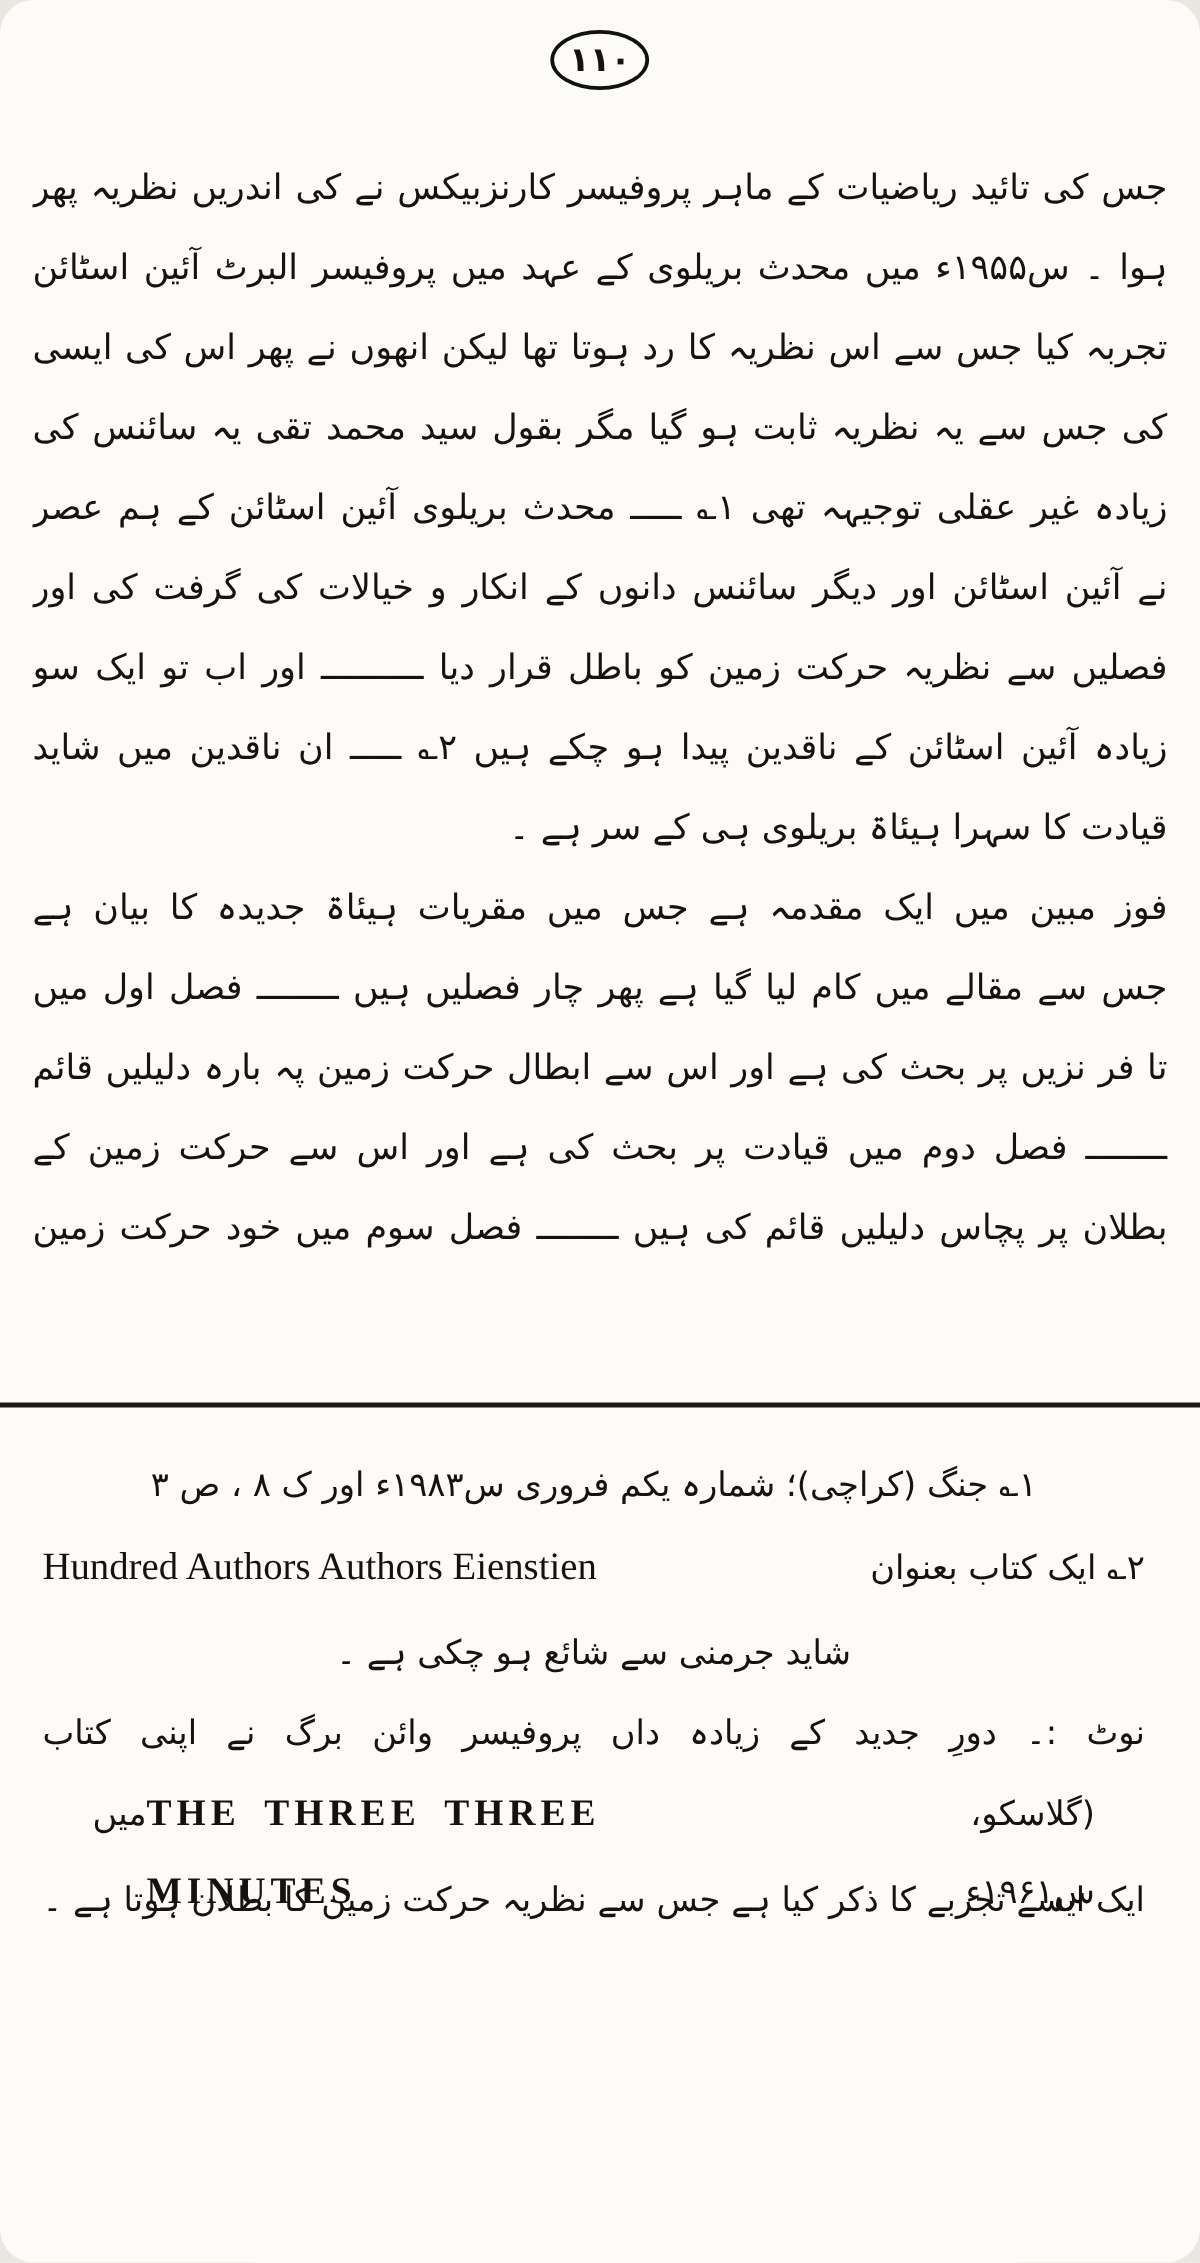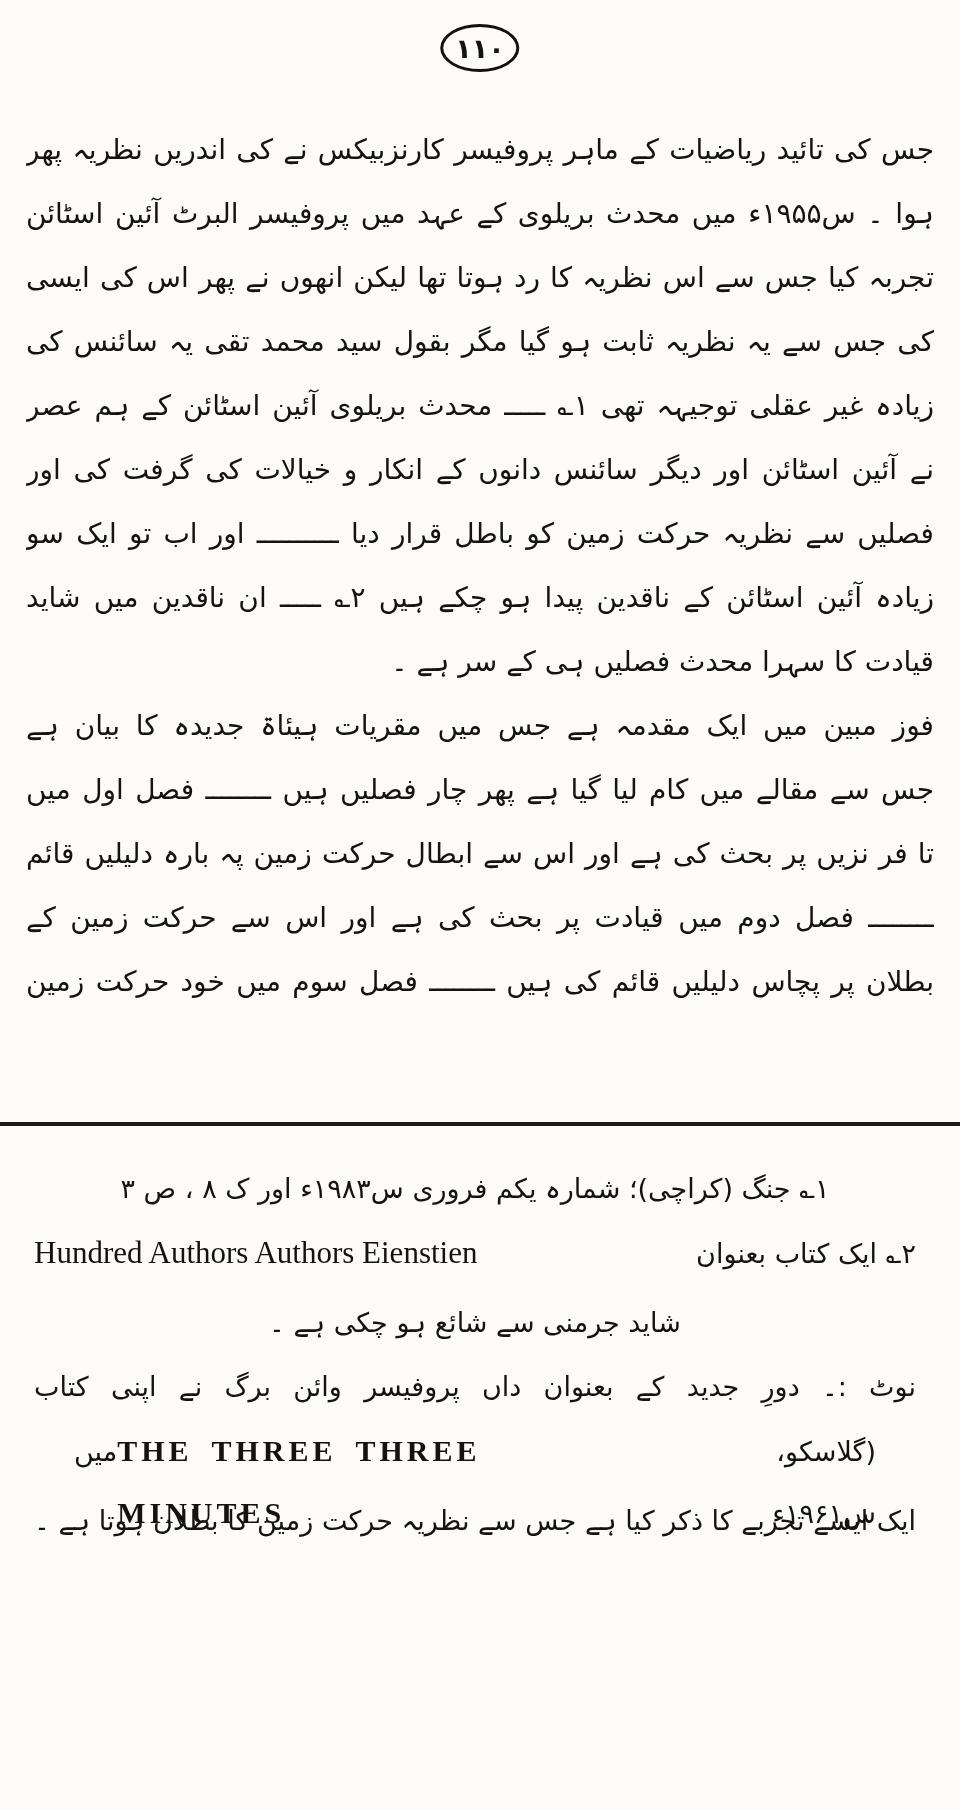--- a/index.html
+++ b/index.html
@@ -9,20 +9,21 @@
   }
   .page {
     position: relative;
     width: 960px;
     height: 1810px;
     margin: 0 auto;
     background: #fcfbf7;
     color: #15130f;
     font-family: "DejaVu Sans", sans-serif;
     overflow: hidden;
+    border-radius: 27px;
   }
   
   .page-number-badge {
     position: absolute;
     top: 24px;
     left: 50%;
     transform: translateX(-50%);
     min-width: 74px;
     height: 48px;
     border: 3px solid #111;
@@ -127,42 +128,42 @@
 
   <div class="body-text">
     <div class="body-line">جس کی تائید ریاضیات کے ماہر پروفیسر کارنزبیکس نے کی اندریں نظریہ پھر سے زندہ</div>
     <div class="body-line">ہوا ۔ س۱۹۵۵ء میں محدث بریلوی کے عہد میں پروفیسر البرٹ آئین اسٹائن نے ایک</div>
     <div class="body-line">تجربہ کیا جس سے اس نظریہ کا رد ہوتا تھا لیکن انھوں نے پھر اس کی ایسی توجیہہ</div>
     <div class="body-line">کی جس سے یہ نظریہ ثابت ہو گیا مگر بقول سید محمد تقی یہ سائنس کی تاریخ کی سب سے</div>
     <div class="body-line">زیادہ غیر عقلی توجیہہ تھی ۱؎ ـــــ محدث بریلوی آئین اسٹائن کے ہم عصر ہیں انھوں</div>
     <div class="body-line">نے آئین اسٹائن اور دیگر سائنس دانوں کے انکار و خیالات کی گرفت کی اور ۱۰۸</div>
     <div class="body-line">فصلیں سے نظریہ حرکت زمین کو باطل قرار دیا ــــــــــ اور اب تو ایک سو سے</div>
     <div class="body-line">زیادہ آئین اسٹائن کے ناقدین پیدا ہو چکے ہیں ۲؎ ـــــ ان ناقدین میں شاید</div>
-    <div class="body-line last-of-para">قیادت کا سہرا محدث فصلیں ہی کے سر ہے ۔</div>
+    <div class="body-line last-of-para">قیادت کا سہرا ہیئاۃ بریلوی ہی کے سر ہے ۔</div>
     <div class="body-line">فوز مبین میں ایک مقدمہ ہے جس میں مقریات ہیئاۃ جدیدہ کا بیان ہے</div>
     <div class="body-line">جس سے مقالے میں کام لیا گیا ہے پھر چار فصلیں ہیں ــــــــ فصل اول میں</div>
     <div class="body-line">تا فر نزیں پر بحث کی ہے اور اس سے ابطال حرکت زمین پہ بارہ دلیلیں قائم کی ہیں</div>
     <div class="body-line">ــــــــ فصل دوم میں قیادت پر بحث کی ہے اور اس سے حرکت زمین کے</div>
     <div class="body-line">بطلان پر پچاس دلیلیں قائم کی ہیں ــــــــ فصل سوم میں خود حرکت زمین کے</div>
   </div>
 
   <div class="footnote-rule"></div>
 
   <div class="footnotes">
 
     <div class="footnote-line fn-centered">۱؎ جنگ (کراچی)؛ شمارہ یکم فروری س۱۹۸۳ء اور ک ۸ ، ص ۳</div>
 
     <div class="mixed-row">
       <span>۲؎ ایک کتاب بعنوان</span>
       <span class="latin-serif">Hundred Authors Authors Eienstien</span>
     </div>
 
     <div class="footnote-line fn-centered">شاید جرمنی سے شائع ہو چکی ہے ۔</div>
 
-    <div class="footnote-line fn-justify">نوٹ :۔ دورِ جدید کے بعنوان داں پروفیسر وائن برگ نے اپنی کتاب</div>
+    <div class="footnote-line fn-justify">نوٹ :۔ دورِ جدید کے زیادہ داں پروفیسر وائن برگ نے اپنی کتاب</div>
 
     <div class="note-row">
       <span>(گلاسکو، س۱۹۶۱ء</span>
       <span class="latin-bold-caps">THE THREE THREE MINUTES</span>
       <span>میں</span>
     </div>
 
     <div class="footnote-line fn-justify">ایک ایسے تجربے کا ذکر کیا ہے جس سے نظریہ حرکت زمین کا بطلان ہوتا ہے ۔ مسعود</div>
 
   </div>

